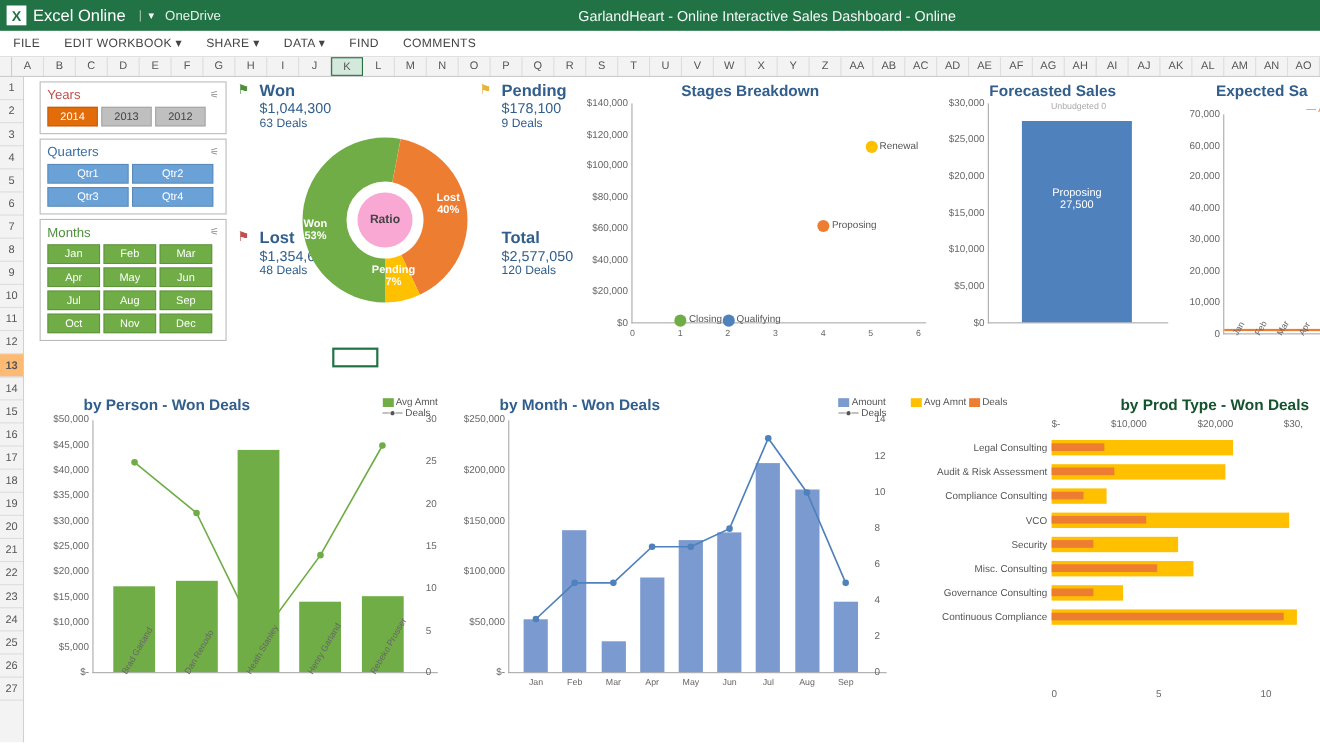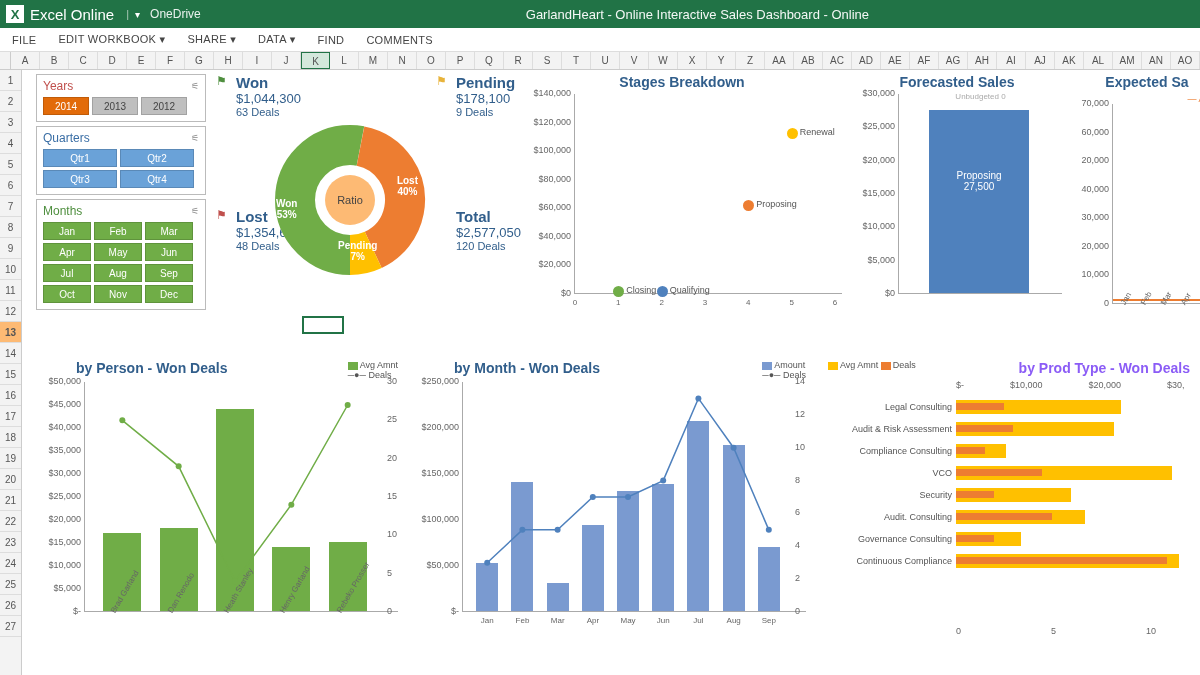--- a/index.html
+++ b/index.html
@@ -41,21 +41,21 @@
 .kpi { margin-bottom:12px; display:flex; gap:6px; }
 .kpi .flag { width:14px; font-size:12px; }
 .kpi .txt .t { font-size:15px; font-weight:600; color:#315e8b; }
 .kpi .txt .v { font-size:13px; color:#315e8b; }
 .kpi .txt .d { font-size:11px; color:#315e8b; }
 .kpi.won .flag { color:#4f8f3f; }
 .kpi.lost .flag { color:#c0504d; }
 .kpi.pending .flag { color:#e8b33a; }
 
 .donut-wrap { position:absolute; left:248px; top:50px; width:160px; height:160px; }
-.donut-wrap .center { position:absolute; top:55px; left:55px; width:50px; height:50px; border-radius:50%; background:#fdba74; display:flex; align-items:center; justify-content:center; font-size:11px; font-weight:400; color:#444; }
+.donut-wrap .center { position:absolute; top:55px; left:55px; width:50px; height:50px; border-radius:50%; background:#f9a8d4; display:flex; align-items:center; justify-content:center; font-size:11px; font-weight:700; color:#444; }
 .donut-lbl { position:absolute; font-size:10px; color:#fff; font-weight:600; text-align:center; line-height:11px; }
 .kpi-right { position:absolute; left:414px; top:4px; width:120px; }
 
 .chart-box { position:absolute; }
 .ct-title { font-size:14px; font-weight:600; color:#315e8b; text-align:center; margin-bottom:4px; }
 .stages { left:500px; top:4px; width:320px; height:260px; }
 .stages .plot { position:relative; height:200px; margin-left:52px; border-left:1px solid #aaa; border-bottom:1px solid #aaa; }
 .stages .pt { position:absolute; width:11px; height:11px; border-radius:50%; }
 .stages .pl { position:absolute; font-size:9px; color:#555; white-space:nowrap; }
 .forecast { left:830px; top:4px; width:210px; height:260px; }
@@ -70,21 +70,21 @@
 .bchart { border:0; position:relative; }
 .bchart .ct-title { text-align:left; margin-left:40px; }
 .legend { position:absolute; top:0; right:6px; font-size:9px; color:#555; }
 .legend .sq { display:inline-block; width:10px; height:8px; vertical-align:middle; margin-right:2px; }
 .person { width:370px; }
 .person .plot, .month .plot { position:relative; height:230px; margin:6px 6px 0 48px; border-left:1px solid #aaa; border-bottom:1px solid #aaa; }
 .bar-v { position:absolute; bottom:0; background:#70ad47; }
 .month { width:400px; }
 .month .bar-v { background:#7a9ad0; }
 .prod { width:380px; }
-.prod .ct-title { text-align:right; color:#8b5cf6; margin-right:10px; }
+.prod .ct-title { text-align:right; color:#14532d; margin-right:10px; }
 .prod .plot { position:relative; height:230px; margin:6px 6px 0 4px; }
 .prod .row { height:22px; display:flex; align-items:center; }
 .prod .lbl { width:130px; text-align:right; font-size:9px; color:#555; padding-right:4px; }
 .prod .bars { flex:1; position:relative; height:14px; }
 .prod .b1 { position:absolute; height:14px; background:#ffc000; top:0; }
 .prod .b2 { position:absolute; height:7px; background:#ed7d31; top:3px; }
 .ytick { position:absolute; left:-48px; width:44px; text-align:right; font-size:9px; color:#666; }
 .xtick { position:absolute; bottom:-14px; font-size:8px; color:#666; transform:translateX(-50%); }
 .xtick.rot { transform:rotate(-60deg); transform-origin:top left; }
 svg.line { position:absolute; top:0; left:0; pointer-events:none; }
@@ -485,21 +485,21 @@
               </div>
             </div>
             <div class="row">
               <div class="lbl">Security</div>
               <div class="bars">
                 <div class="b1" style="width: 115px;"></div>
                 <div class="b2" style="width: 38.3333px;"></div>
               </div>
             </div>
             <div class="row">
-              <div class="lbl">Audit. Consulting</div>
+              <div class="lbl">Misc. Consulting</div>
               <div class="bars">
                 <div class="b1" style="width: 129.375px;"></div>
                 <div class="b2" style="width: 95.8333px;"></div>
               </div>
             </div>
             <div class="row">
               <div class="lbl">Governance Consulting</div>
               <div class="bars">
                 <div class="b1" style="width: 64.6875px;"></div>
                 <div class="b2" style="width: 38.3333px;"></div>

